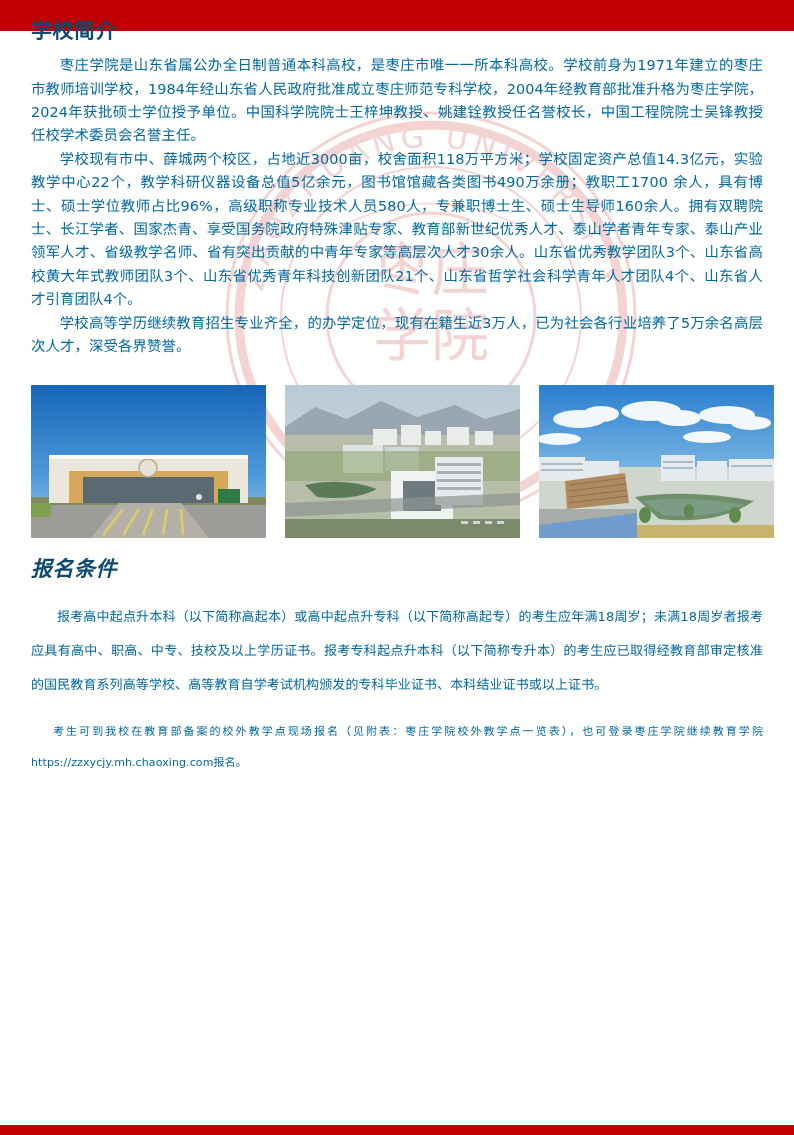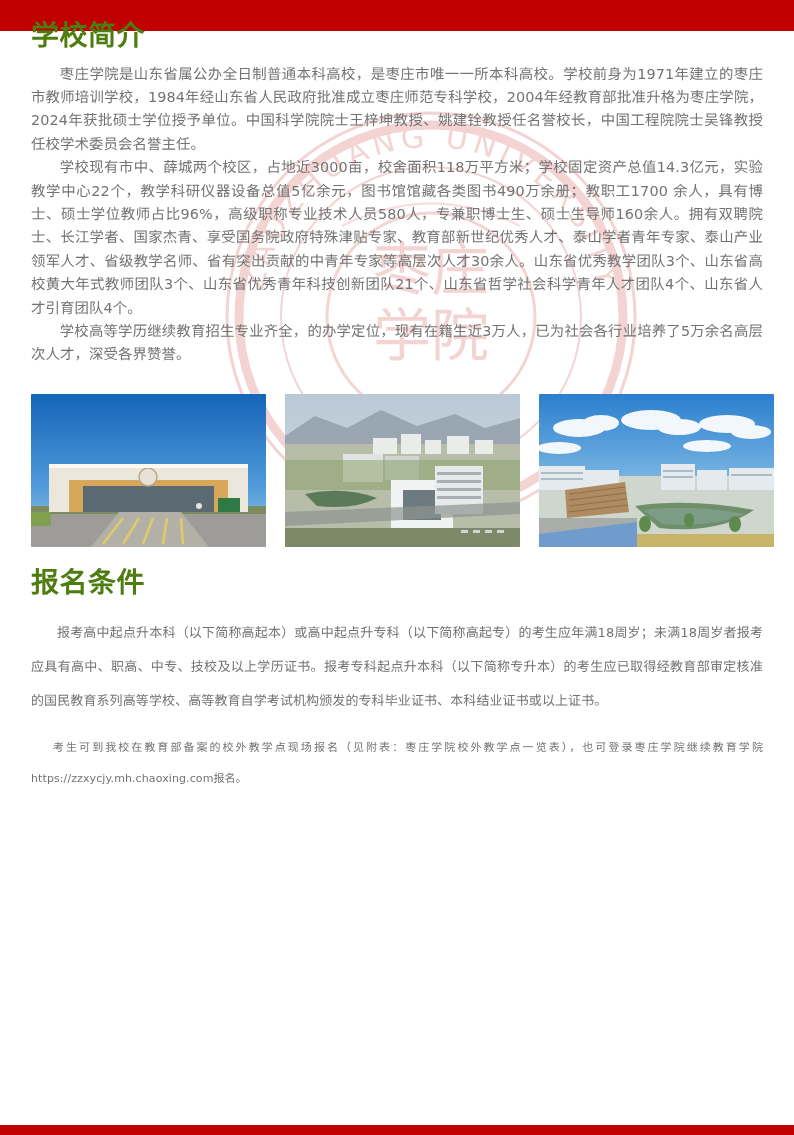--- a/index.html
+++ b/index.html
@@ -53,39 +53,39 @@
 
   
   .content {
     position: relative;
     z-index: 2;
     padding: 0 31px;
     box-sizing: border-box;
   }
 
   h2.section-title {
-    color: #4d7c0f;
+    color: #0c4a6e;
     font-weight: bold;
-    font-size: 28px;
+    font-size: 21px;
     line-height: 1.2;
     margin: 0;
     letter-spacing: 0.5px;
   }
   .title-school-intro { padding-top: 19px; }
-  .title-requirements { padding-top: 19px; }
+  .title-requirements { padding-top: 19px; font-style: italic; }
   .title-how-to-apply { padding-top: 22px; }
 
   p.body-text {
     font-size: 14.4px;
     line-height: 23.4px;
     margin: 0;
     text-align: justify;
     text-justify: inter-ideograph;
     text-indent: 2em;
-    color: #737373;
+    color: #0369a1;
     letter-spacing: 0.1px;
   }
   .intro-block { padding-top: 10px; }
   .intro-block p.body-text + p.body-text { margin-top: 0; }
 
   .req-block { padding-top: 17px; }
   .req-block p.body-text {
     line-height: 34px;
     font-size: 13px;
   }

